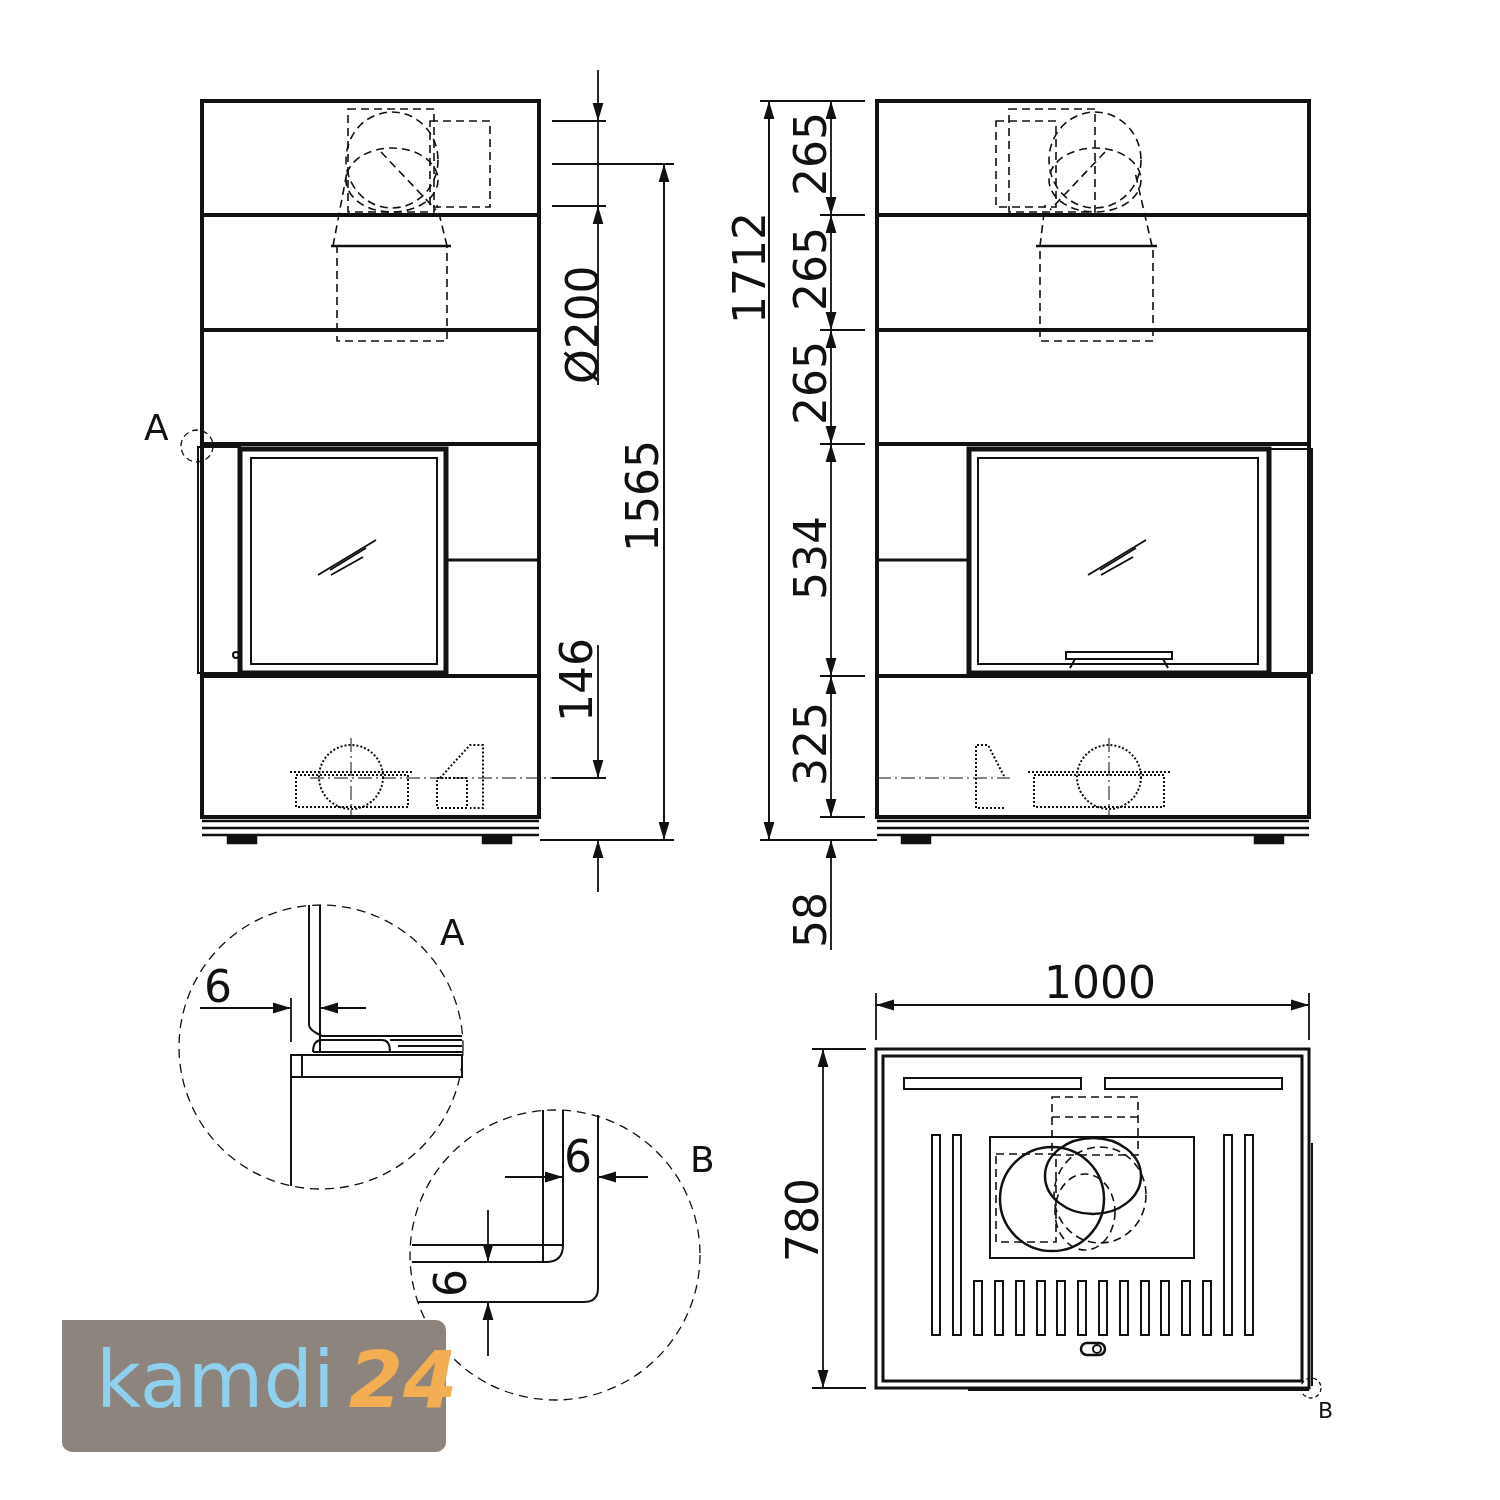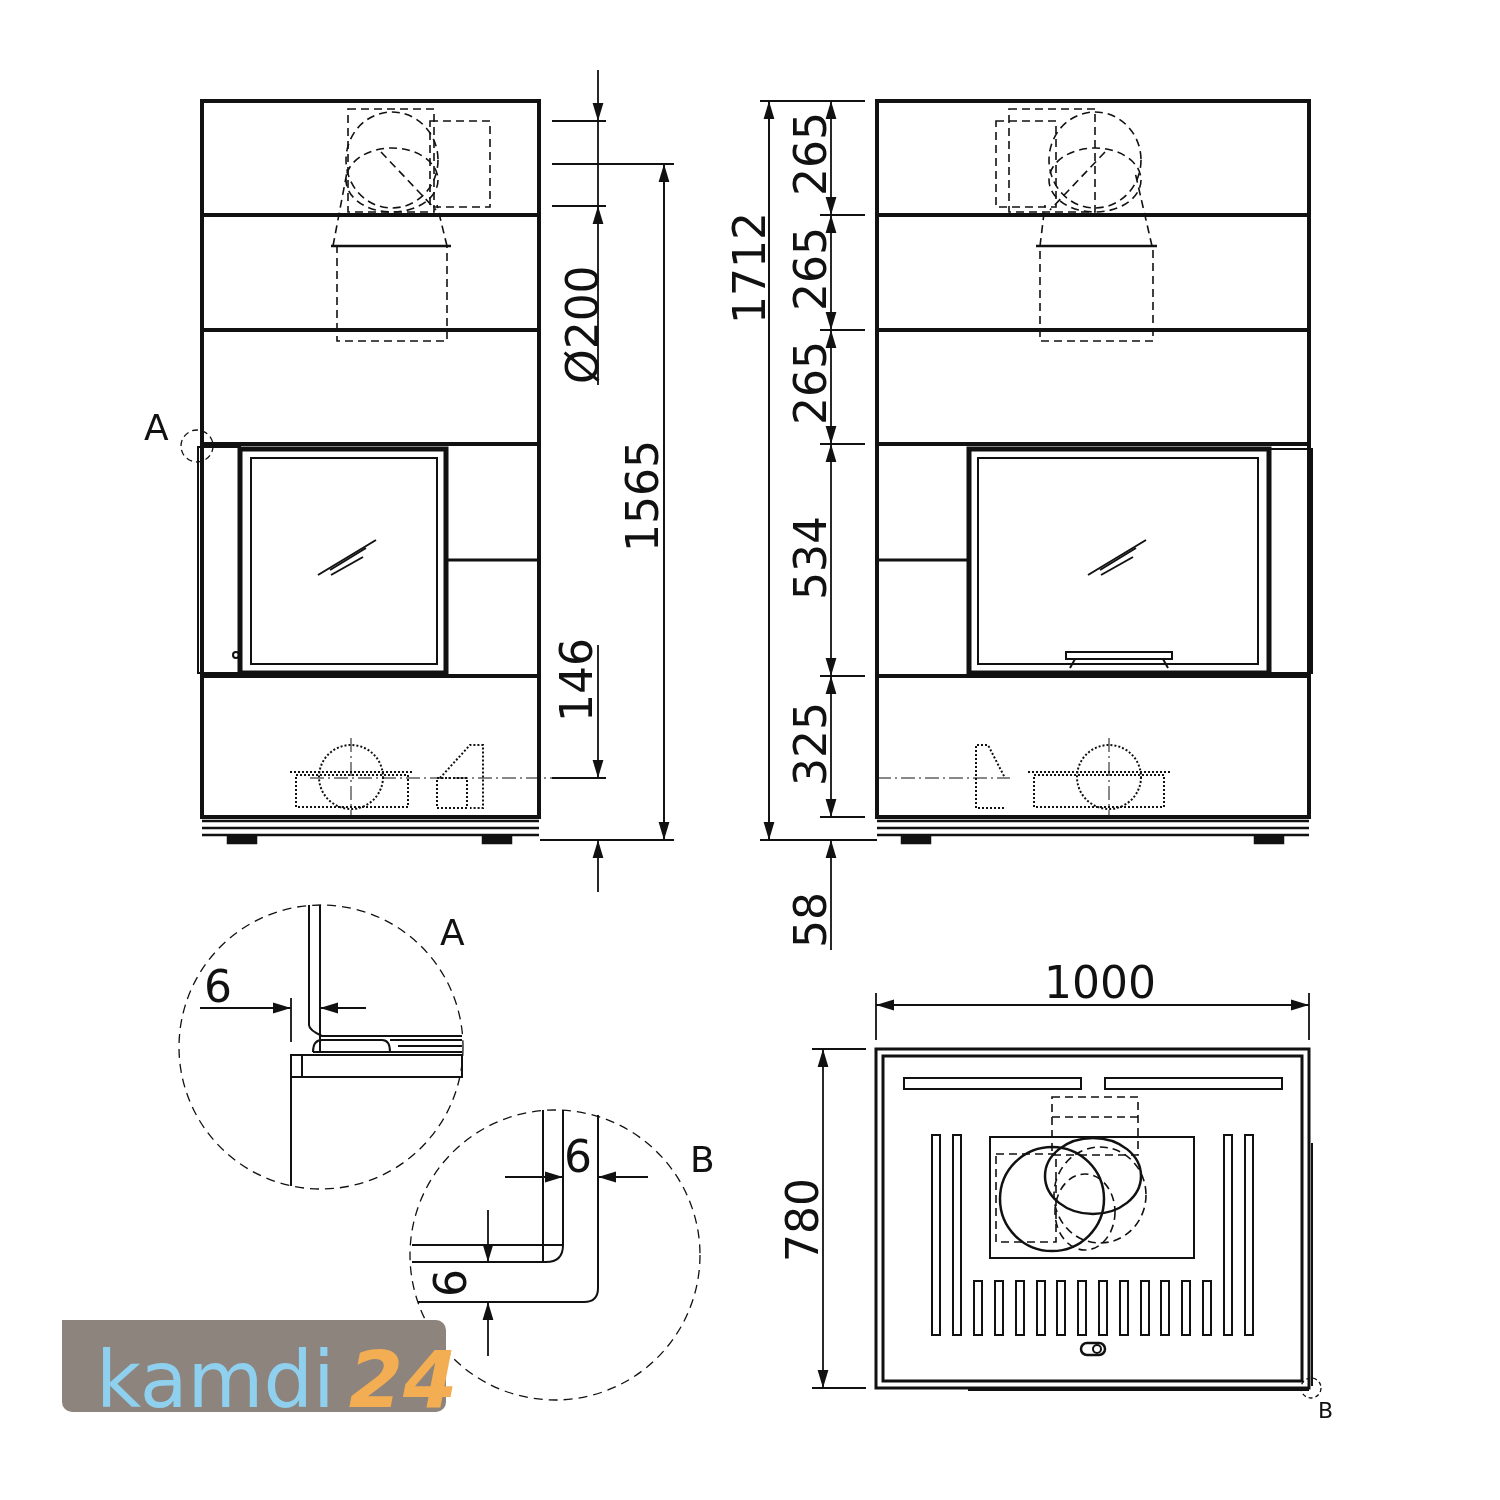--- a/index.html
+++ b/index.html
@@ -1,21 +1,21 @@
 <!DOCTYPE html>
 <html><head>
 <meta charset="utf-8">
 <style>
   html,body{margin:0;padding:0;background:#fff;}
   #stage{position:relative;width:1500px;height:1500px;background:#fff;overflow:hidden;}
   svg{position:absolute;left:0;top:0;}
   .dim{font-family:"DejaVu Sans",sans-serif;font-size:44px;fill:#111;}
   .lbl{font-family:"DejaVu Sans",sans-serif;font-size:36px;fill:#111;}
   .lbl-sm{font-family:"DejaVu Sans",sans-serif;font-size:22px;fill:#111;}
-  .logo{position:absolute;left:62px;top:1320px;width:384px;height:92px;background:#8c847d;border-radius:0 10px 10px 10px;}
+  .logo{position:absolute;left:62px;top:1320px;width:384px;height:132px;background:#8c847d;border-radius:0 10px 10px 10px;}
   .logo-text{position:absolute;left:34px;top:12px;font-family:"DejaVu Sans",sans-serif;font-size:78px;line-height:96px;white-space:nowrap;}
   .logo-word{color:#8fd0ef;}
   .logo-num{color:#f3ad52;font-weight:bold;font-style:italic;margin-left:14px;}
 </style>
 </head>
 <body>
 
 <div id="stage">
 <svg width="1500" height="1500" viewBox="0 0 1500 1500">
   <defs>

